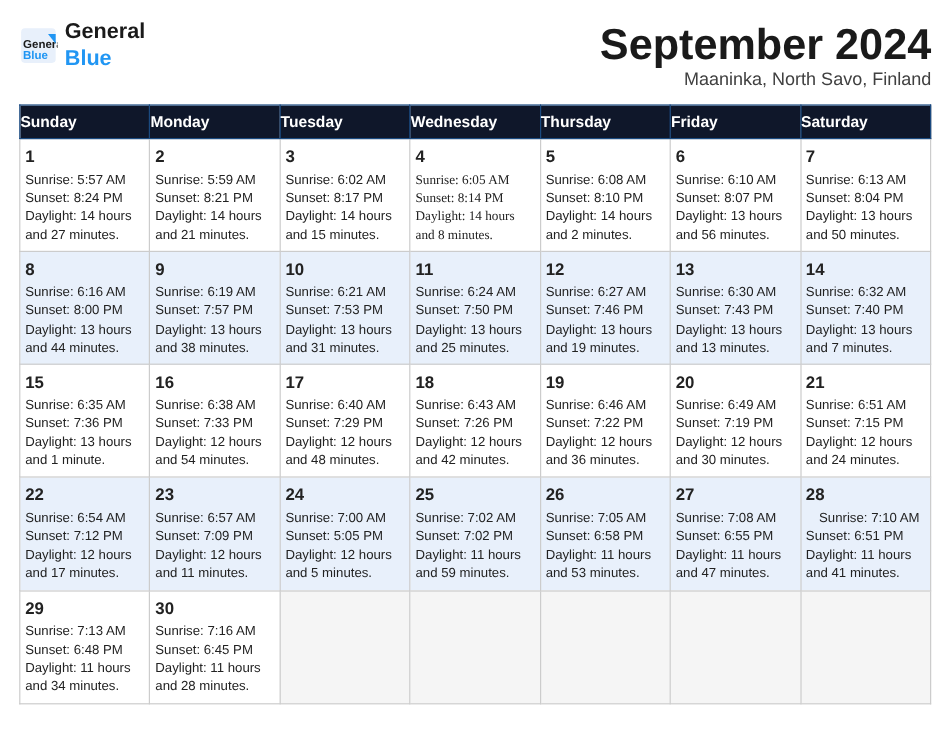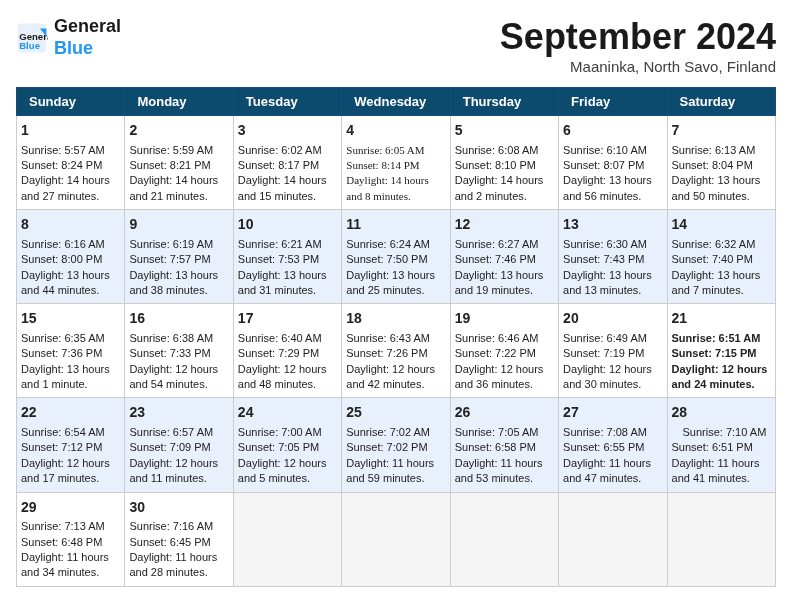--- a/index.html
+++ b/index.html
@@ -42,23 +42,23 @@
     .location {
       font-size: 15px;
       color: #404040;
     }
     table {
       width: 100%;
       border-collapse: collapse;
       font-size: 11px;
     }
     thead th {
-      background: #0c4a6e;
+      background: #0f172a;
       color: #fff;
-      padding: 6px 12px;
+      padding: 6px 0;
       text-align: left;
       font-size: 13px;
       font-weight: bold;
       border: 1px solid #1a4a80;
     }
     tbody td {
       vertical-align: top;
       padding: 5px 4px;
       border: 1px solid #ccc;
       width: 108px;
@@ -199,36 +199,36 @@
 Daylight: 12 hours
 and 42 minutes.</span></td>
         <td><span class="day-num">19</span><span class="day-info" style="white-space: pre-line;">Sunrise: 6:46 AM
 Sunset: 7:22 PM
 Daylight: 12 hours
 and 36 minutes.</span></td>
         <td><span class="day-num">20</span><span class="day-info" style="white-space: pre-line;">Sunrise: 6:49 AM
 Sunset: 7:19 PM
 Daylight: 12 hours
 and 30 minutes.</span></td>
-        <td><span class="day-num">21</span><span class="day-info" style="white-space: pre-line; font-weight: bold;">Sunrise: 6:51 AM
+        <td><span class="day-num">21</span><span class="day-info" style="white-space: pre-line;">Sunrise: 6:51 AM
 Sunset: 7:15 PM
 Daylight: 12 hours
 and 24 minutes.</span></td>
       </tr>
       <tr>
         <td><span class="day-num">22</span><span class="day-info" style="white-space: pre-line;">Sunrise: 6:54 AM
 Sunset: 7:12 PM
 Daylight: 12 hours
 and 17 minutes.</span></td>
         <td><span class="day-num">23</span><span class="day-info" style="white-space: pre-line;">Sunrise: 6:57 AM
 Sunset: 7:09 PM
 Daylight: 12 hours
 and 11 minutes.</span></td>
         <td><span class="day-num">24</span><span class="day-info" style="white-space: pre-line;">Sunrise: 7:00 AM
-Sunset: 7:05 PM
+Sunset: 5:05 PM
 Daylight: 12 hours
 and 5 minutes.</span></td>
         <td><span class="day-num">25</span><span class="day-info" style="white-space: pre-line;">Sunrise: 7:02 AM
 Sunset: 7:02 PM
 Daylight: 11 hours
 and 59 minutes.</span></td>
         <td><span class="day-num">26</span><span class="day-info" style="white-space: pre-line;">Sunrise: 7:05 AM
 Sunset: 6:58 PM
 Daylight: 11 hours
 and 53 minutes.</span></td>

